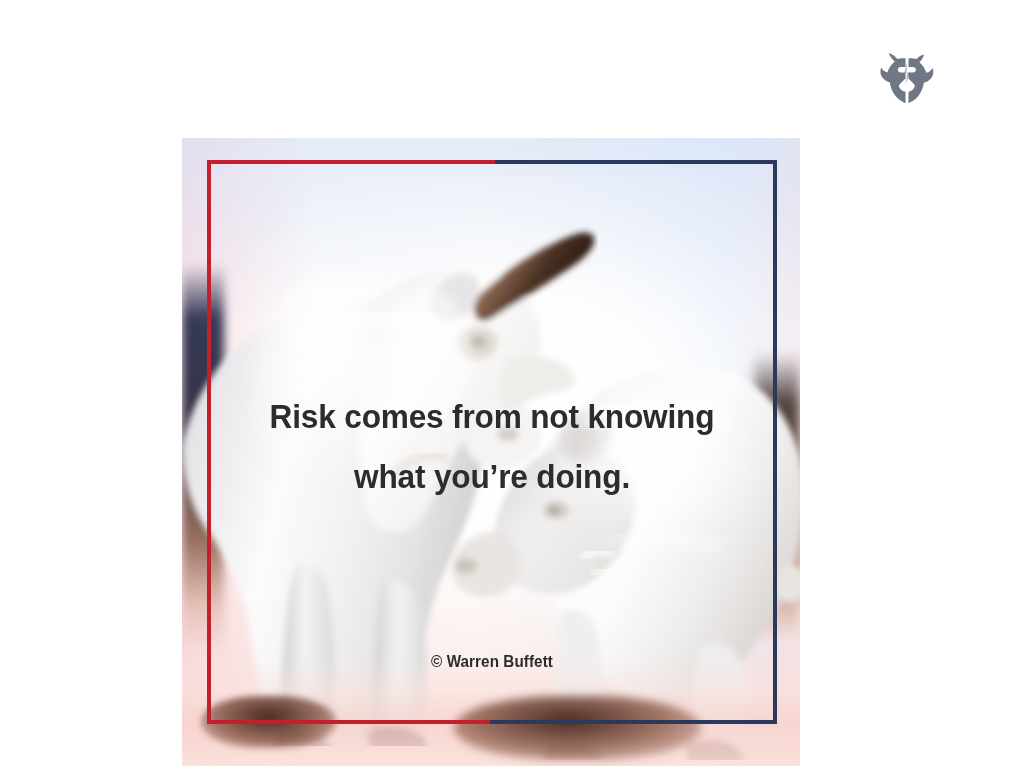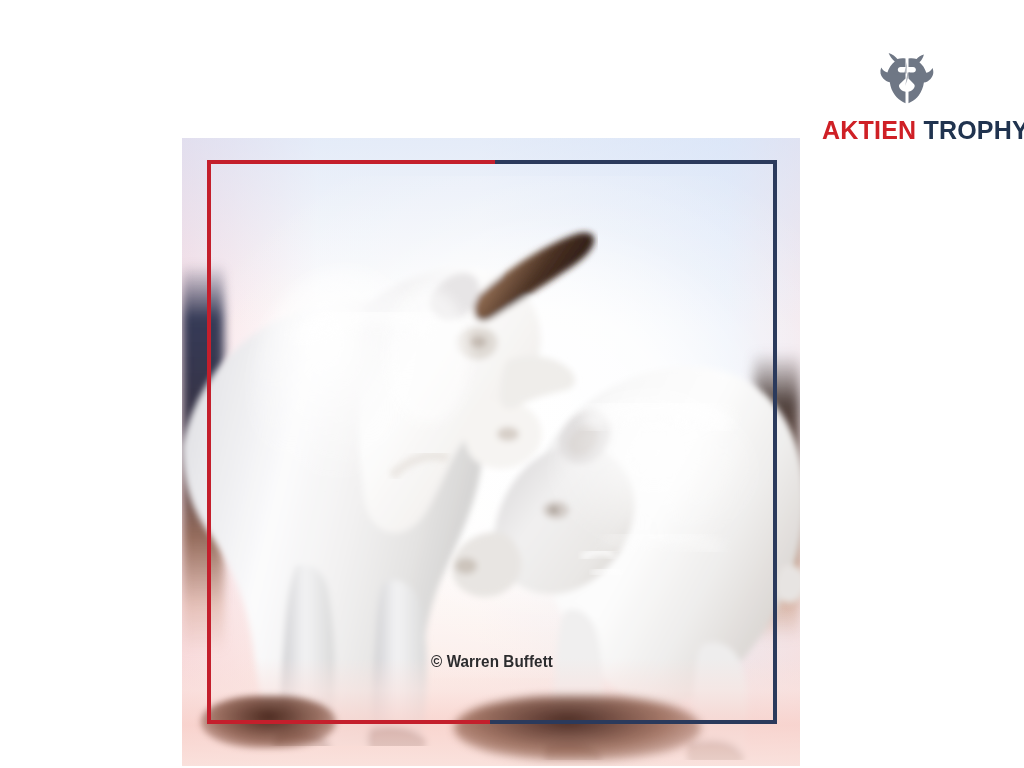--- a/index.html
+++ b/index.html
@@ -416,20 +416,24 @@
 
   <div class="frame">
     <div class="frame-line fl-top-red"></div>
     <div class="frame-line fl-top-navy"></div>
     <div class="frame-line fl-bot-red"></div>
     <div class="frame-line fl-bot-navy"></div>
     <div class="frame-line fl-left"></div>
     <div class="frame-line fl-right"></div>
   </div>
 
+  <div class="quote-block">
+    <div class="quote-line">Risk comes from not knowing</div>
+    <div class="quote-line">what you’re doing.</div>
+  </div>
   <div class="attribution">© Warren Buffett</div>
 
   <div class="brand">
     <div class="brand-mark">
       <svg viewBox="0 0 66 68" preserveAspectRatio="xMidYMid meet">
         <g fill="#6f7785">
 
           <path d="M31.5,6.2 L31.5,14.5 C28.6,14.0 25.9,14.2 23.4,15.0
                    C21.0,12.2 18.1,10.0 14.6,9.0 C16.0,12.4 18.2,15.2 20.8,17.4
                    C17.4,20.0 14.9,23.8 13.4,28.4 C10.8,27.8 8.6,26.2 7.2,23.6
@@ -450,16 +454,15 @@
                    L39.1,28.6 C40.7,28.6 41.9,27.4 41.9,25.8 C41.9,24.2 40.7,23.0 39.1,23.0
                    L34.5,23.0 Z"></path>
 
           <path d="M19.0,28.0 C21.4,27.4 24.2,28.0 26.4,29.6 C24.0,30.6 21.2,30.4 19.0,29.2 Z"></path>
           <path d="M46.8,28.0 C44.4,27.4 41.6,28.0 39.4,29.6 C41.8,30.6 44.6,30.4 46.8,29.2 Z"></path>
 
           <path d="M33.0,18.0 L30.0,30.0 L33.4,29.0 L31.2,42.0 L36.0,28.0 L32.6,29.0 Z" fill="#6f7785" opacity="0.55"></path>
         </g>
       </svg>
     </div>
-    <div class="brand-wordmark"><span class="wm-aktien">AKTIEN</span><span>&nbsp;</span><span class="wm-trophy">TROPHY</span></div>
   </div>
 
 </div>
 
 </body></html>

